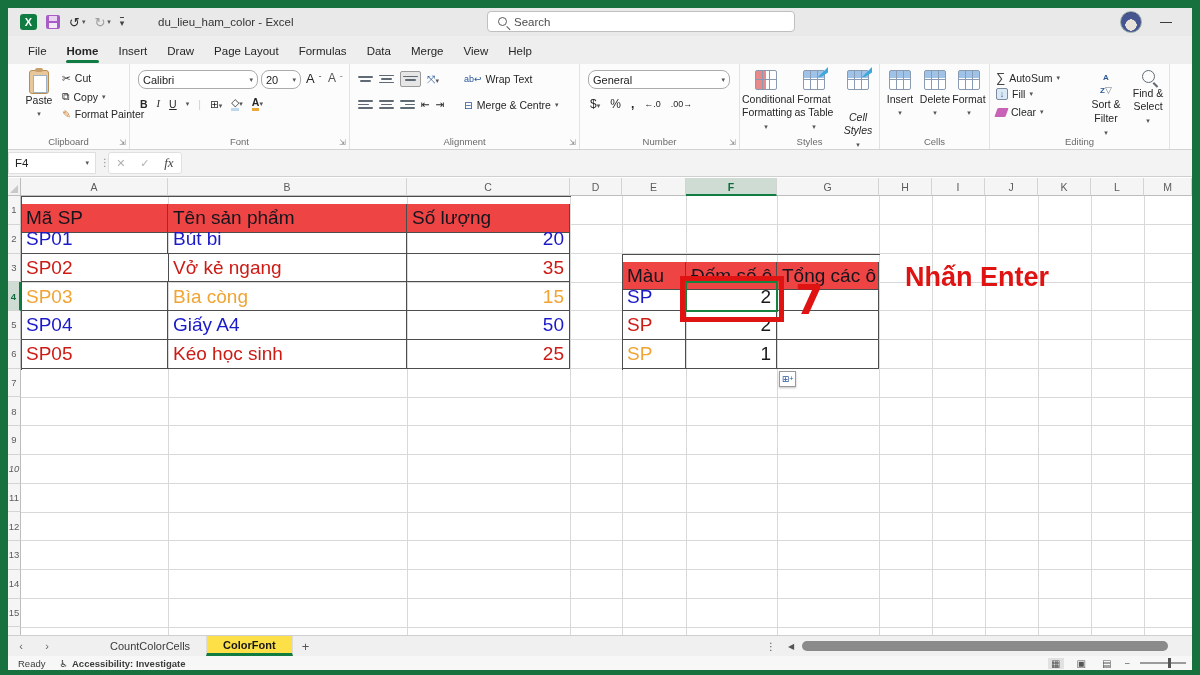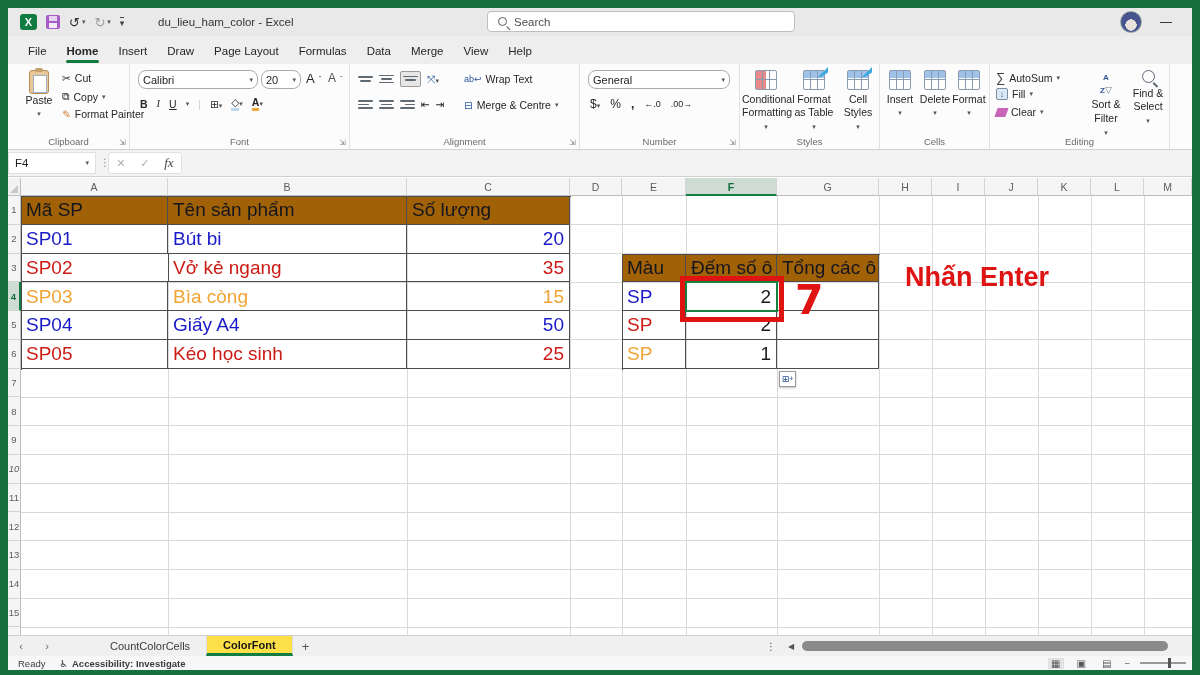--- a/index.html
+++ b/index.html
@@ -79,21 +79,21 @@
   .sheet { position:absolute; left:0; top:170px; width:1184px; height:457px; background:#fff; overflow:hidden; }
   .corner { position:absolute; left:0; top:0; width:13px; height:18px; background:#f2f2f2; border-right:1px solid #bdbdbd; border-bottom:1px solid #bdbdbd; }
   .corner:after { content:""; position:absolute; right:2px; bottom:2px; border-style:solid; border-width:0 0 8px 8px; border-color:transparent transparent #c8c8c8 transparent; }
   .colhdr { position:absolute; top:0; height:18px; background:#f5f5f5; border-right:1px solid #d4d4d4; border-bottom:1px solid #bdbdbd; font-size:10.5px; color:#5c5c5c; text-align:center; line-height:18px; }
   .colhdr.active { background:#cfdcd3; color:#0f6b3b; border-bottom:2px solid #107c41; font-weight:bold; }
   .rowhdr { position:absolute; left:0; width:13px; background:#f5f5f5; border-right:1px solid #bdbdbd; border-bottom:1px solid #d4d4d4; font-size:9.5px; color:#5c5c5c; display:flex; align-items:center; justify-content:center; }
   .rowhdr.active { background:#cfdcd3; color:#0f6b3b; border-right:2px solid #107c41; font-weight:bold; }
   .gl { position:absolute; background:#d9d9d9; }
   .cell { position:absolute; font-size:19px; line-height:1; display:flex; align-items:center; padding:0 5px; color:#1a1a1a; white-space:nowrap; overflow:visible; }
   .cell.r { justify-content:flex-end; }
-  .cell.hdr { background:#a16207; color:#15151e; }
+  .cell.hdr { background:#ef4444; color:#15151e;margin-top:8px; }
   .cell.bordered { border-right:1px solid #4d4d4d; border-bottom:1px solid #4d4d4d; }
   .region { position:absolute; border-top:1px solid #4d4d4d; border-left:1px solid #4d4d4d; pointer-events:none; }
   .sel-outline { position:absolute; border:2px solid #17813f; pointer-events:none; }
   .red-box { position:absolute; border:5px solid #e01313; pointer-events:none; }
   .step-digit { position:absolute; color:#e01313; font-size:41px; font-weight:bold; font-family:"DejaVu Sans",sans-serif; }
   .note { position:absolute; color:#e01313; font-size:27px; font-weight:bold; white-space:nowrap; }
   .autofill { position:absolute; width:17px; height:16px; background:#fff; border:1px solid #9a9a9a; box-shadow:0 1px 2px rgba(0,0,0,.25); font-size:9px; color:#2b579a; display:flex; align-items:center; justify-content:center; }
 
   
   .tabbar { position:absolute; left:0; top:627px; width:1184px; height:21px; background:#f0f0f0; border-top:1px solid #cfcfcf; display:flex; align-items:stretch; font-size:11px; color:#444; }
@@ -266,21 +266,21 @@
       <div class="bigbtn two-line" style="left:2px;top:6px;width:48px;">
         <div class="tbl-ico cf"></div>
         <div style="margin-top:3px;">Conditional Formatting</div><span class="chev">▾</span>
       </div>
       <div class="bigbtn two-line" style="left:52px;top:6px;width:44px;">
         <div class="tbl-ico ft blue"></div>
         <div style="margin-top:3px;">Format as Table</div><span class="chev">▾</span>
       </div>
       <div class="bigbtn two-line" style="left:98px;top:6px;width:40px;">
         <div class="tbl-ico cs blue"></div>
-        <div style="margin-top:3px;">Cell Styles</div><span class="chev">▾</span>
+        <div style="margin-top:21px;font-style:italic;">Cell Styles</div><span class="chev">▾</span>
       </div>
       <div class="glabel">Styles</div>
     </div>
 
     <div class="rgroup" style="left:872px;width:110px;">
       <div class="bigbtn" style="left:4px;top:6px;width:32px;">
         <div class="tbl-ico blue"></div>
         <div style="margin-top:3px;">Insert</div><span class="chev">▾</span>
       </div>
       <div class="bigbtn" style="left:38px;top:6px;width:34px;">

